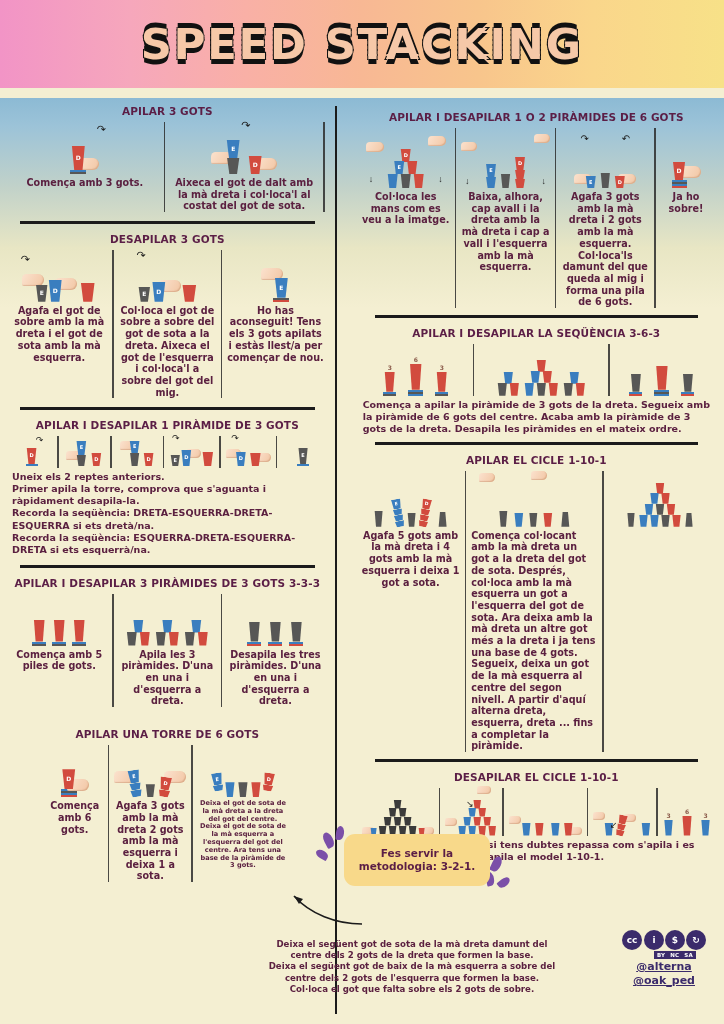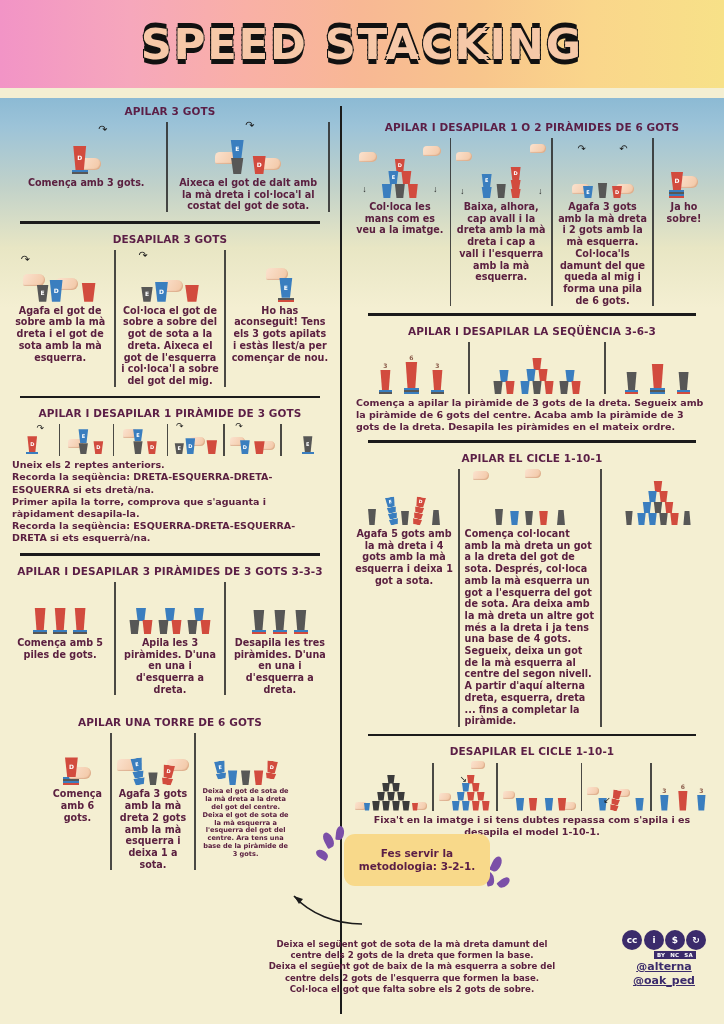--- a/index.html
+++ b/index.html
@@ -44,21 +44,21 @@
     position: absolute;
     top: 98px; left: 0;
     width: 724px; height: 926px;
     background: linear-gradient(180deg,
        #8CBAD4 0px, #9CC3D8 28px, #C2D2C9 90px,
        #E8E6C4 150px, #F4EFD2 210px, #F4EFD2 100%);
   }
   .cols { display:flex; height:100%; }
   .col-left  { width: 340px; position:relative; padding: 0 6px; }
   .col-divider { width: 2px; background:#1B1B1B; margin-top:8px; margin-bottom:10px; }
-  .col-right { width: 380px; position:relative; padding: 16px 8px; }
+  .col-right { width: 380px; position:relative; padding: 6px 8px; margin-left: 12px; }
 
   
   .section { padding: 3px 2px 0; }
   .sec-title {
     text-align:center;
     font-family:"DejaVu Sans", sans-serif;
     font-weight:900;
     font-size:10.5px;
     letter-spacing:0.1px;
     color:#5B1E46;
@@ -379,22 +379,22 @@
                   <div class="cup gray" style="width:12px;height:16px;clip-path:polygon(12% 0,88% 0,74% 100%,26% 100%);">
                     <span class="cup-lbl" style="font-size:5px;">E</span>
                   </div>
             <div class="stackline" style="background:#3A7EBF;"></div>
                 </div>
           </div>
         </div>
       </div>
       <div class="para">
         <div>Uneix els 2 reptes anteriors.</div>
+        <div>Primer apila la torre, comprova que s'aguanta i ràpidament desapila-la.</div>
         <div>Recorda la seqüència: DRETA-ESQUERRA-DRETA-ESQUERRA si ets dretà/na.</div>
-        <div>Primer apila la torre, comprova que s'aguanta i ràpidament desapila-la.</div>
         <div>Recorda la seqüència: ESQUERRA-DRETA-ESQUERRA-DRETA si ets esquerrà/na.</div>
       </div>
     </div>
 
     <div class="rule"></div>
 
     <div class="section">
       <div class="sec-title">APILAR I DESAPILAR 3 PIRÀMIDES DE 3 GOTS 3-3-3</div>
       <div class="steps">
         <div class="step">

